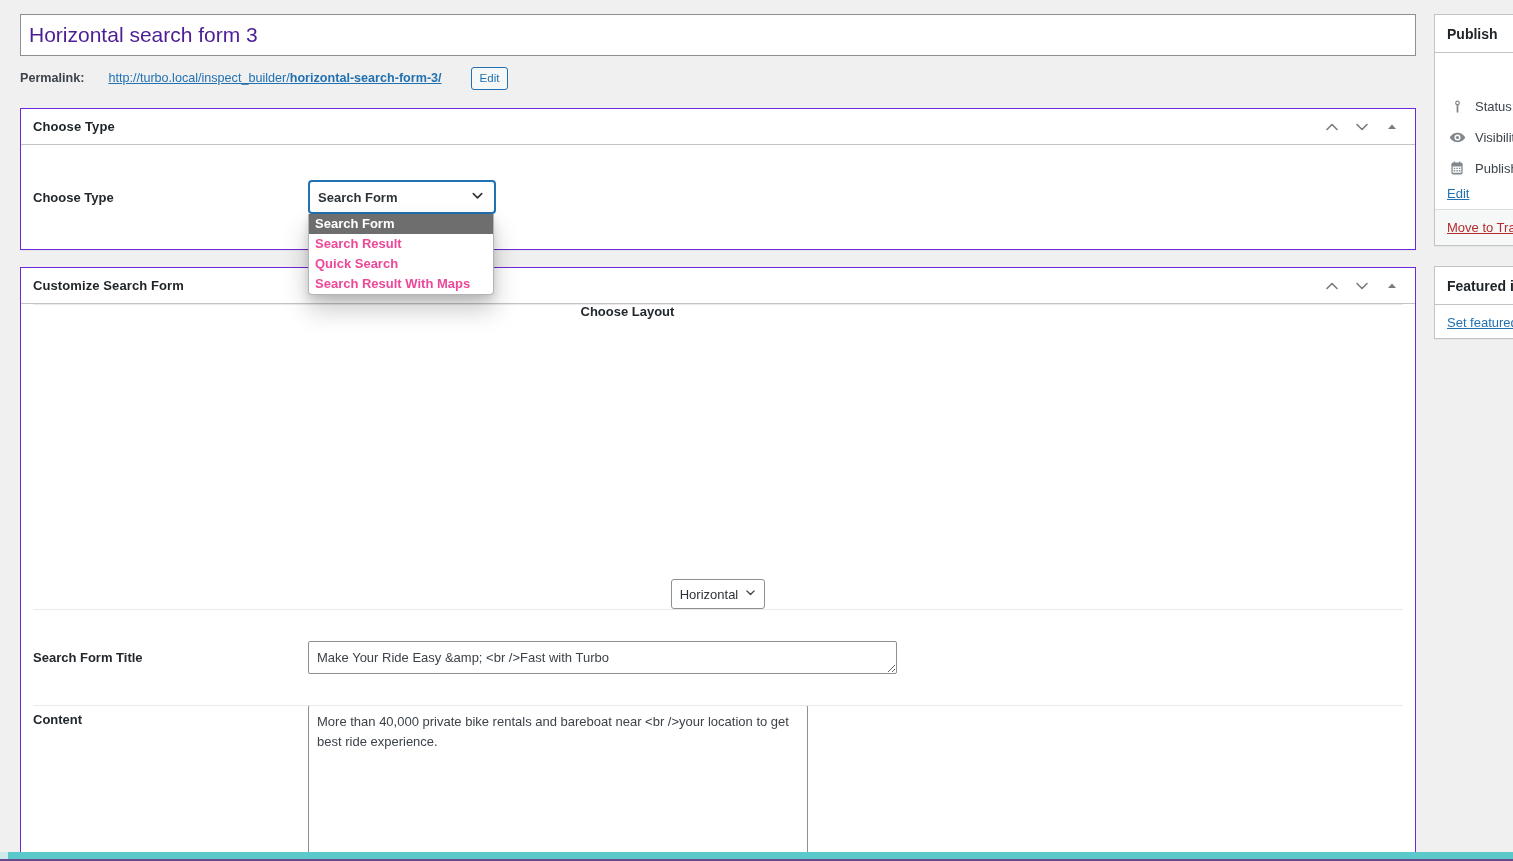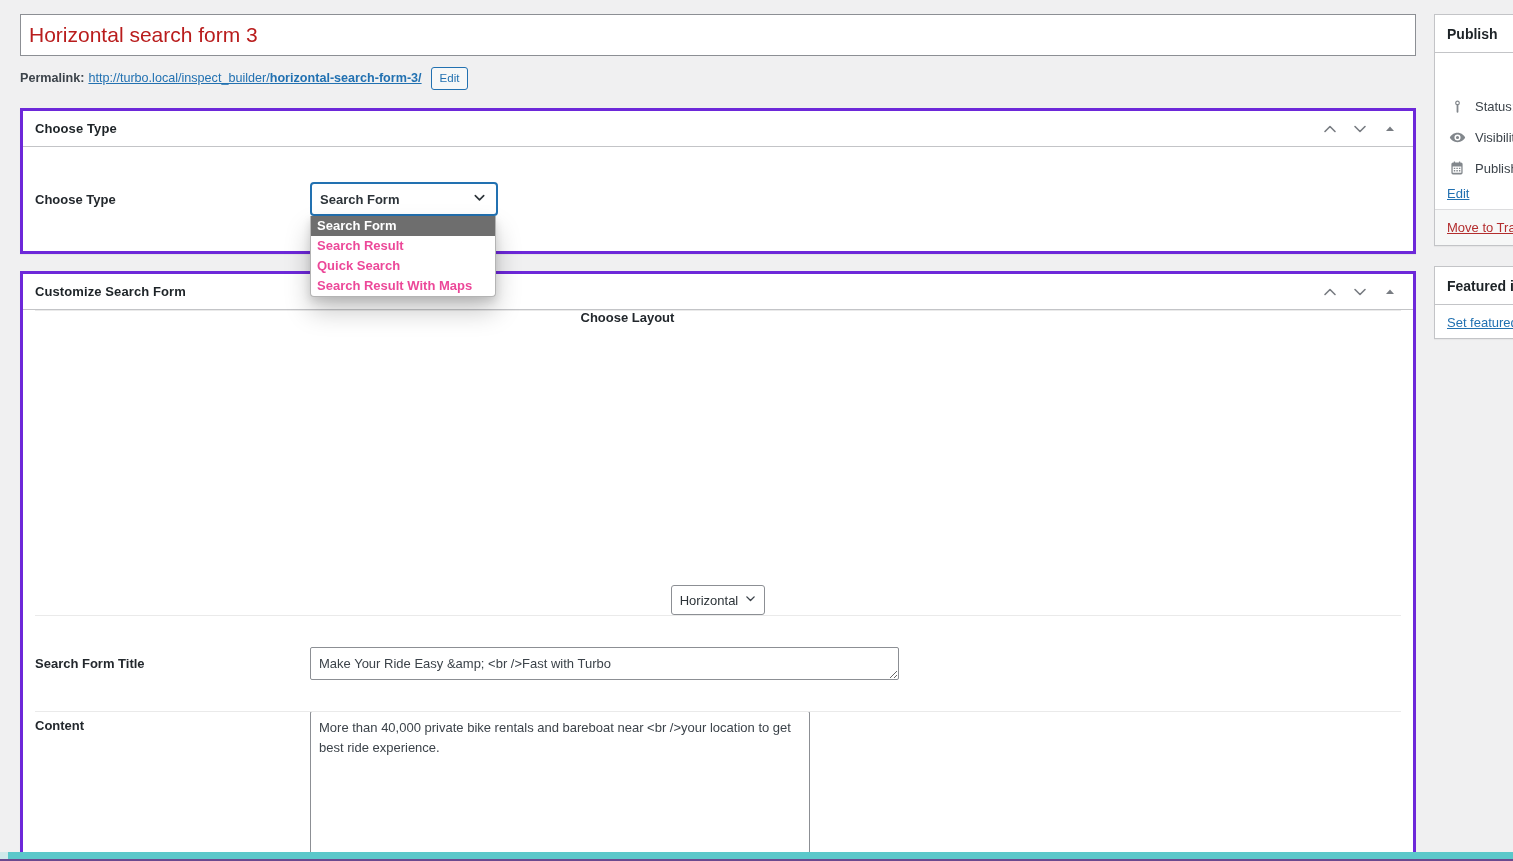--- a/index.html
+++ b/index.html
@@ -25,35 +25,36 @@
   
   .title-wrap { position: relative; }
   .title-input {
     display: block;
     width: 1396px; height: 42px;
     padding: 3px 8px;
     font-family: "Liberation Sans", sans-serif;
     font-size: 21px;
     line-height: 34px;
     font-weight: 400;
-    color: #b91c1c;
+    color: #4c1d95;
     background: #fff;
     border: 1px solid #8c8f94;
     border-radius: 0;
     outline: none;
   }
 
   
   .permalink-row {
     margin-top: 9px;
     height: 26px;
     display: flex;
     align-items: center;
     font-size: 12.6px;
     color: #50575e;
+    gap: 20px;
   }
   .permalink-label { font-weight: bold; color: #3c434a; margin-right: 4px; }
   .permalink-link {
     color: #2271b1;
     text-decoration: underline;
     font-size: 12.6px;
     cursor: pointer;
   }
   .permalink-slug { font-weight: bold; }
   .edit-btn {
@@ -67,21 +68,21 @@
     background: #f6f7f7;
     border: 1px solid #2271b1;
     border-radius: 3px;
     cursor: pointer;
   }
 
   
   .metabox {
     margin-top: 17px;
     background: #fff;
-    border: 3px solid #6d28d9;
+    border: 1px solid #6d28d9;
     box-shadow: 0 1px 1px rgba(0,0,0,.04);
   }
   .mb-header {
     position: relative;
     height: 36px;
     display: flex;
     align-items: center;
     padding: 0 12px;
     border-bottom: 1px solid #c3c4c7;
   }

